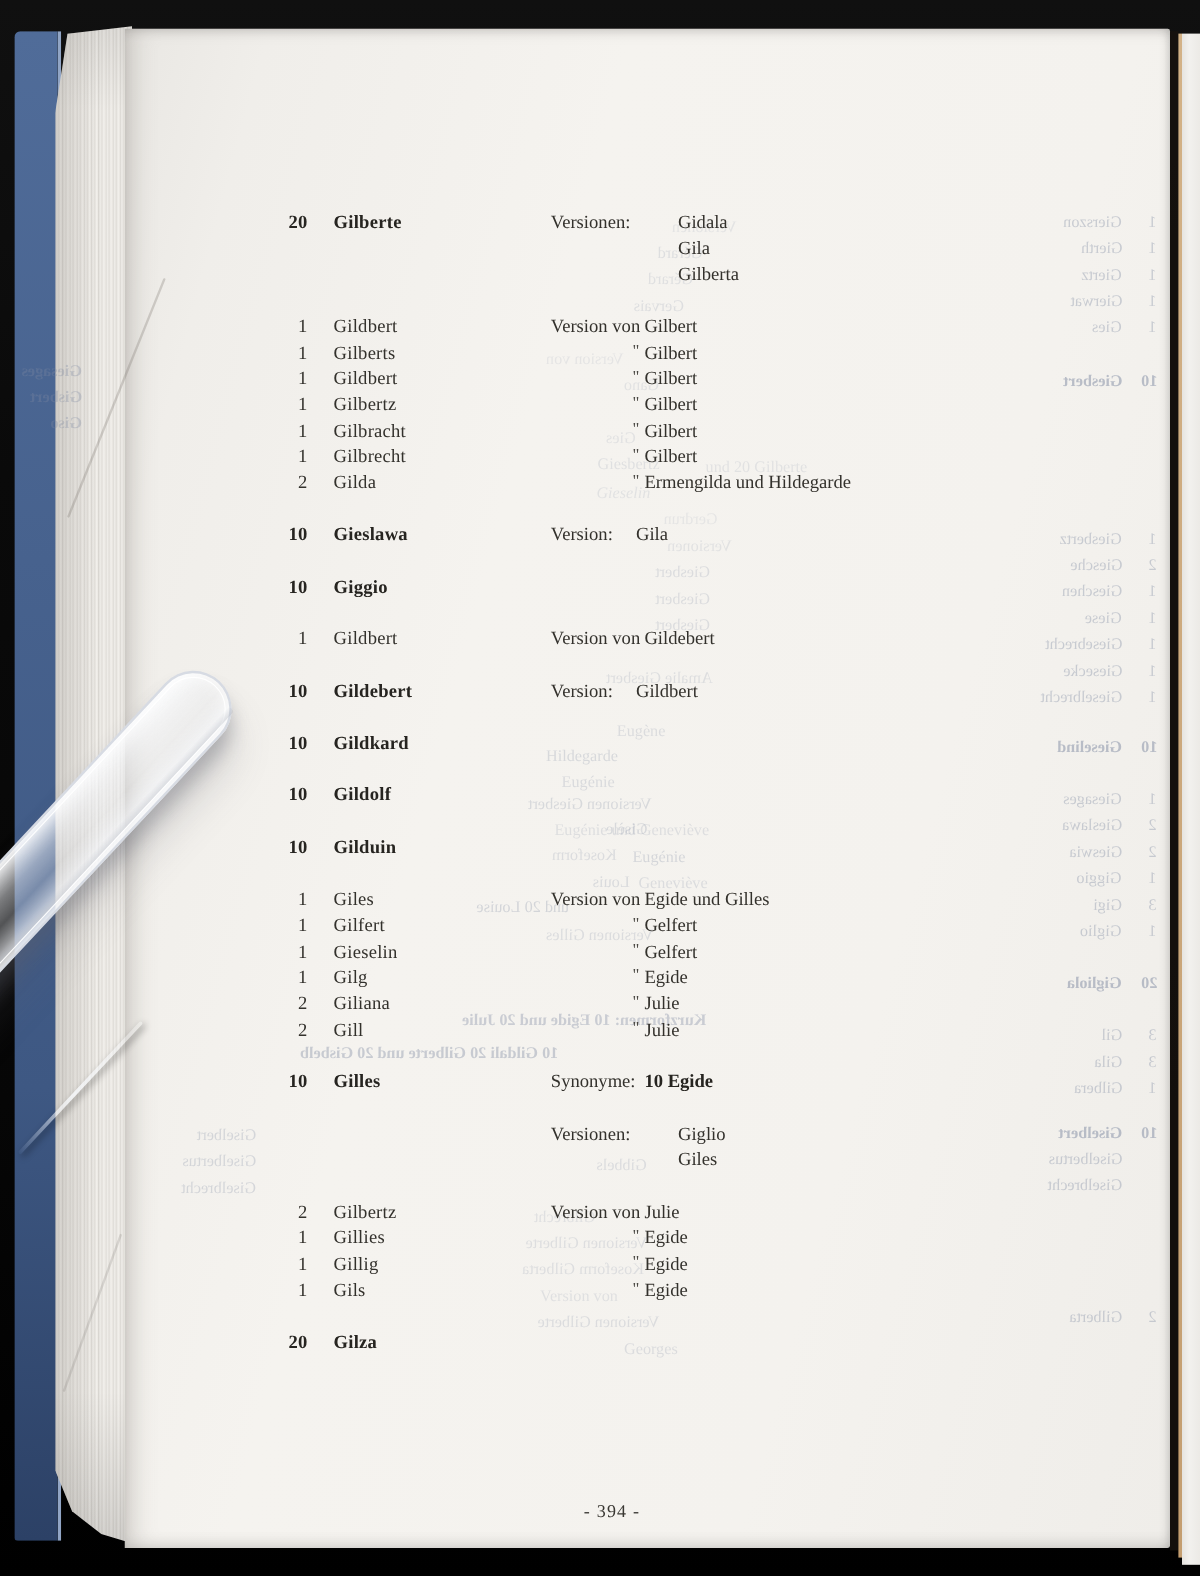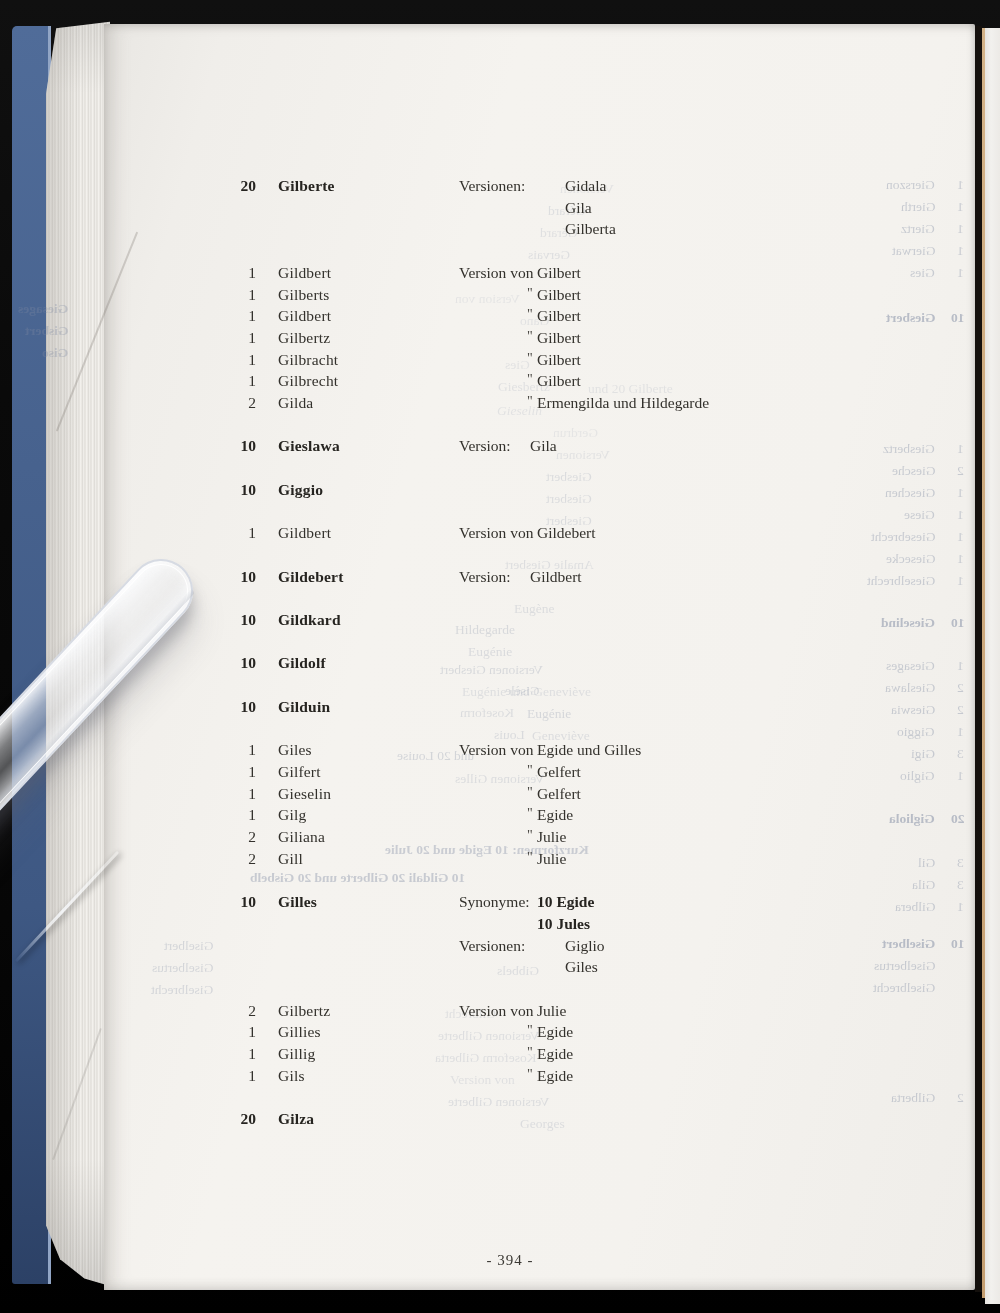--- a/index.html
+++ b/index.html
@@ -311,23 +311,20 @@
         <span class="nm">Gill</span>
         <span class="dit">"</span>
         <span style="left: 307px;">Julie</span>
       </div>
       <div class="row" style="top: 893.1px;">
         <span class="cnt b">10</span>
         <span class="nm b">Gilles</span>
         <span class="lbl">Synonyme:</span>
         <span class="b" style="left: 307px;">10 Egide</span>
       </div>
-      <div class="row" style="top: 914.8px;">
-        <span class="b" style="left: 307px;">10 Jules</span>
-      </div>
       <div class="row" style="top: 936.5px;">
         <span class="lbl">Versionen:</span>
         <span style="left: 335px;">Giglio</span>
       </div>
       <div class="row" style="top: 958.2px;">
         <span style="left: 335px;">Giles</span>
       </div>
       <div class="row" style="top: 1001.6px;">
         <span class="cnt">2</span>
         <span class="nm">Gilbertz</span>

